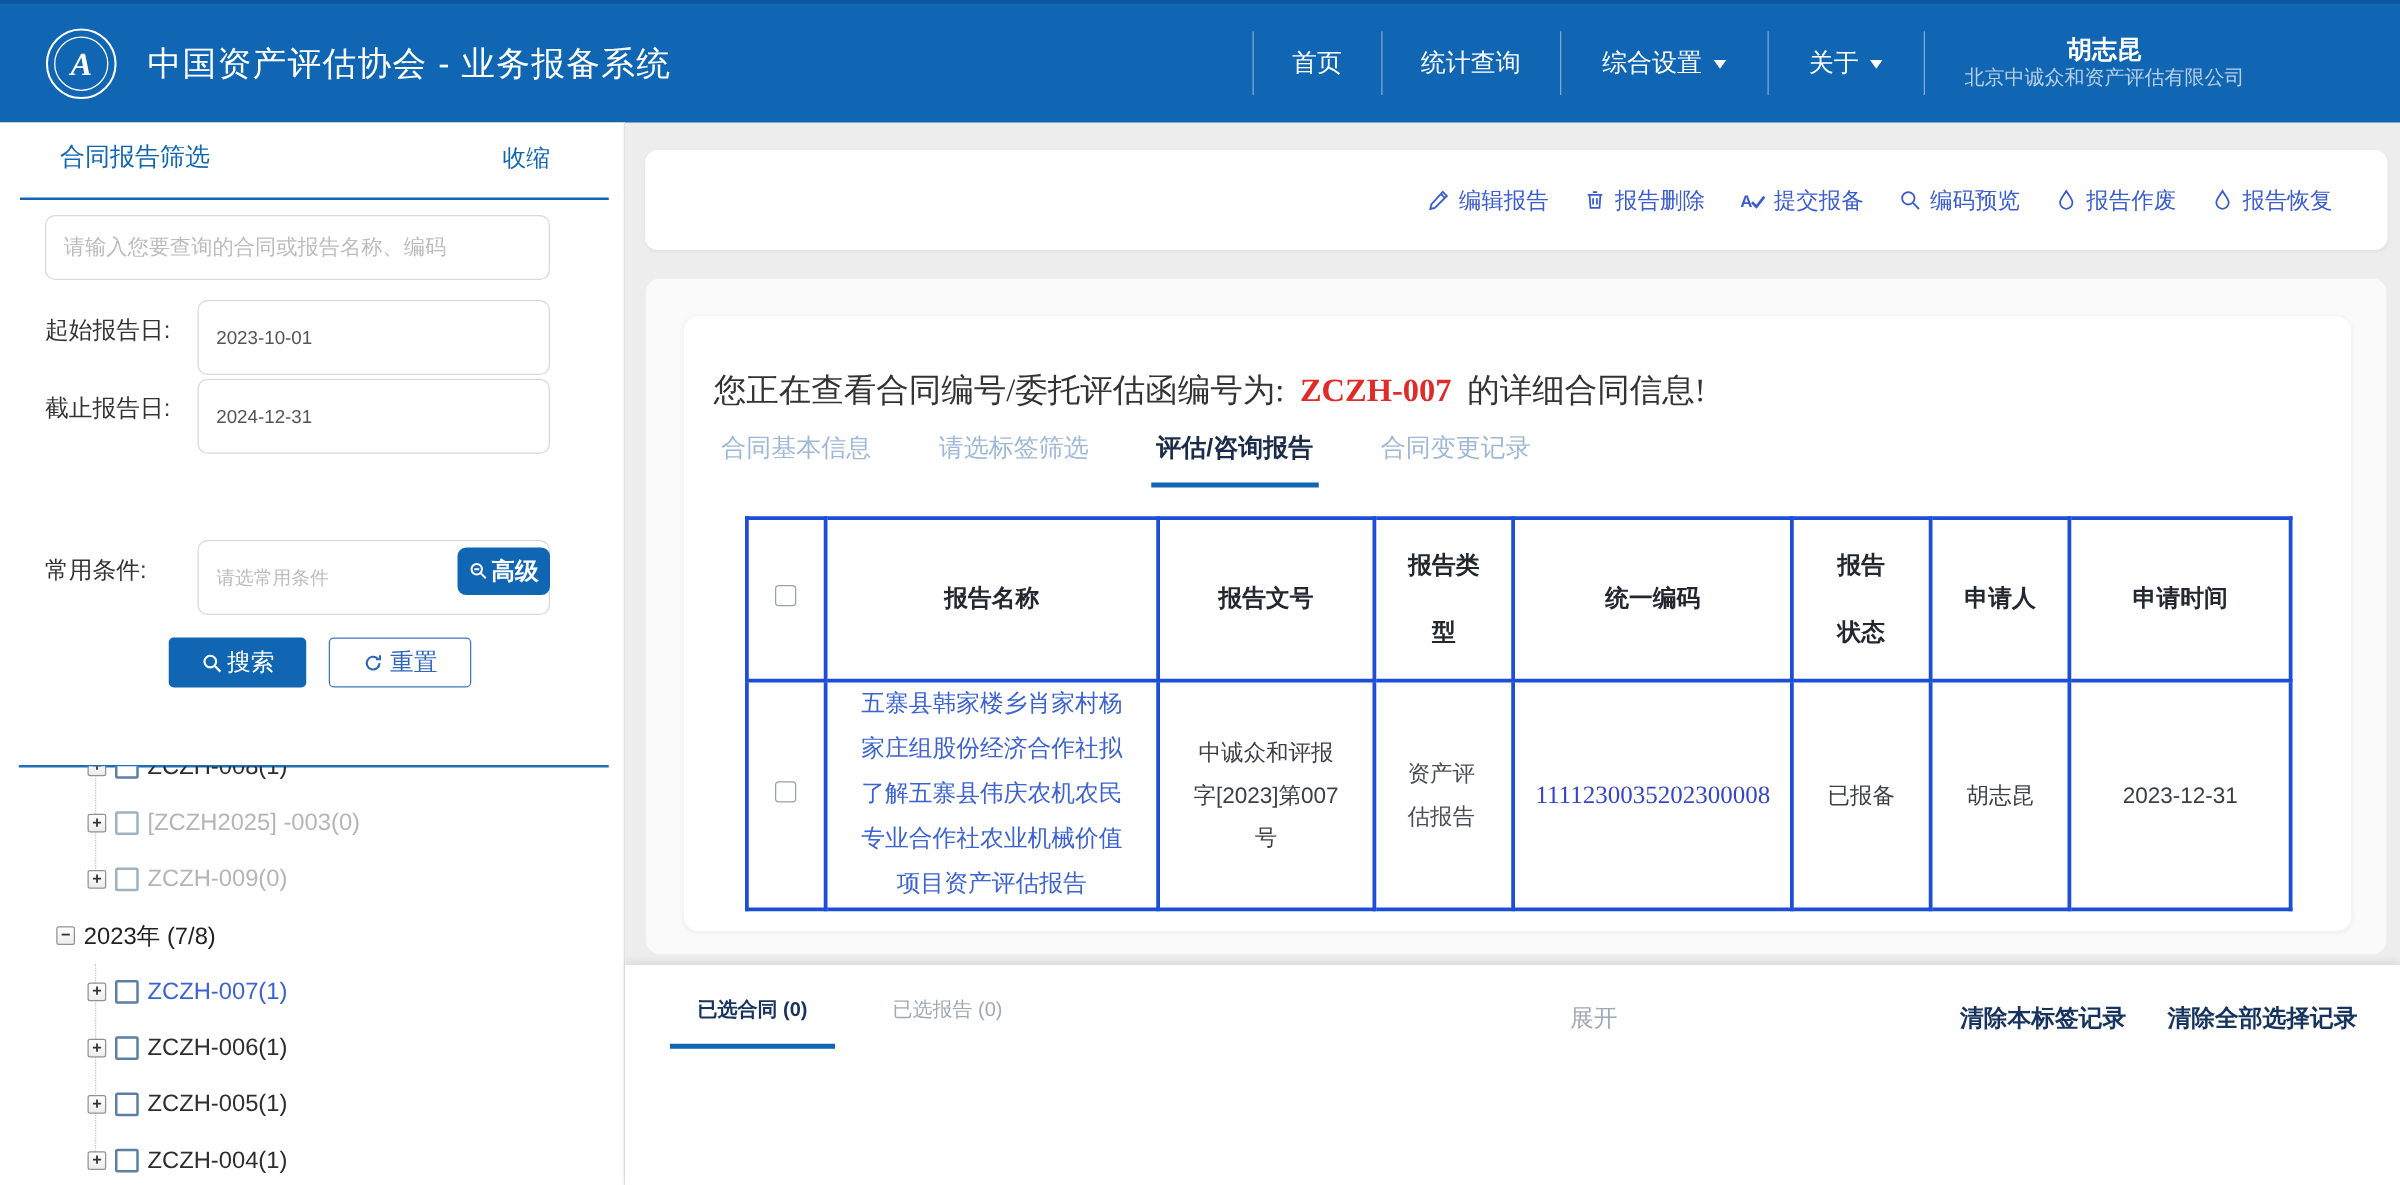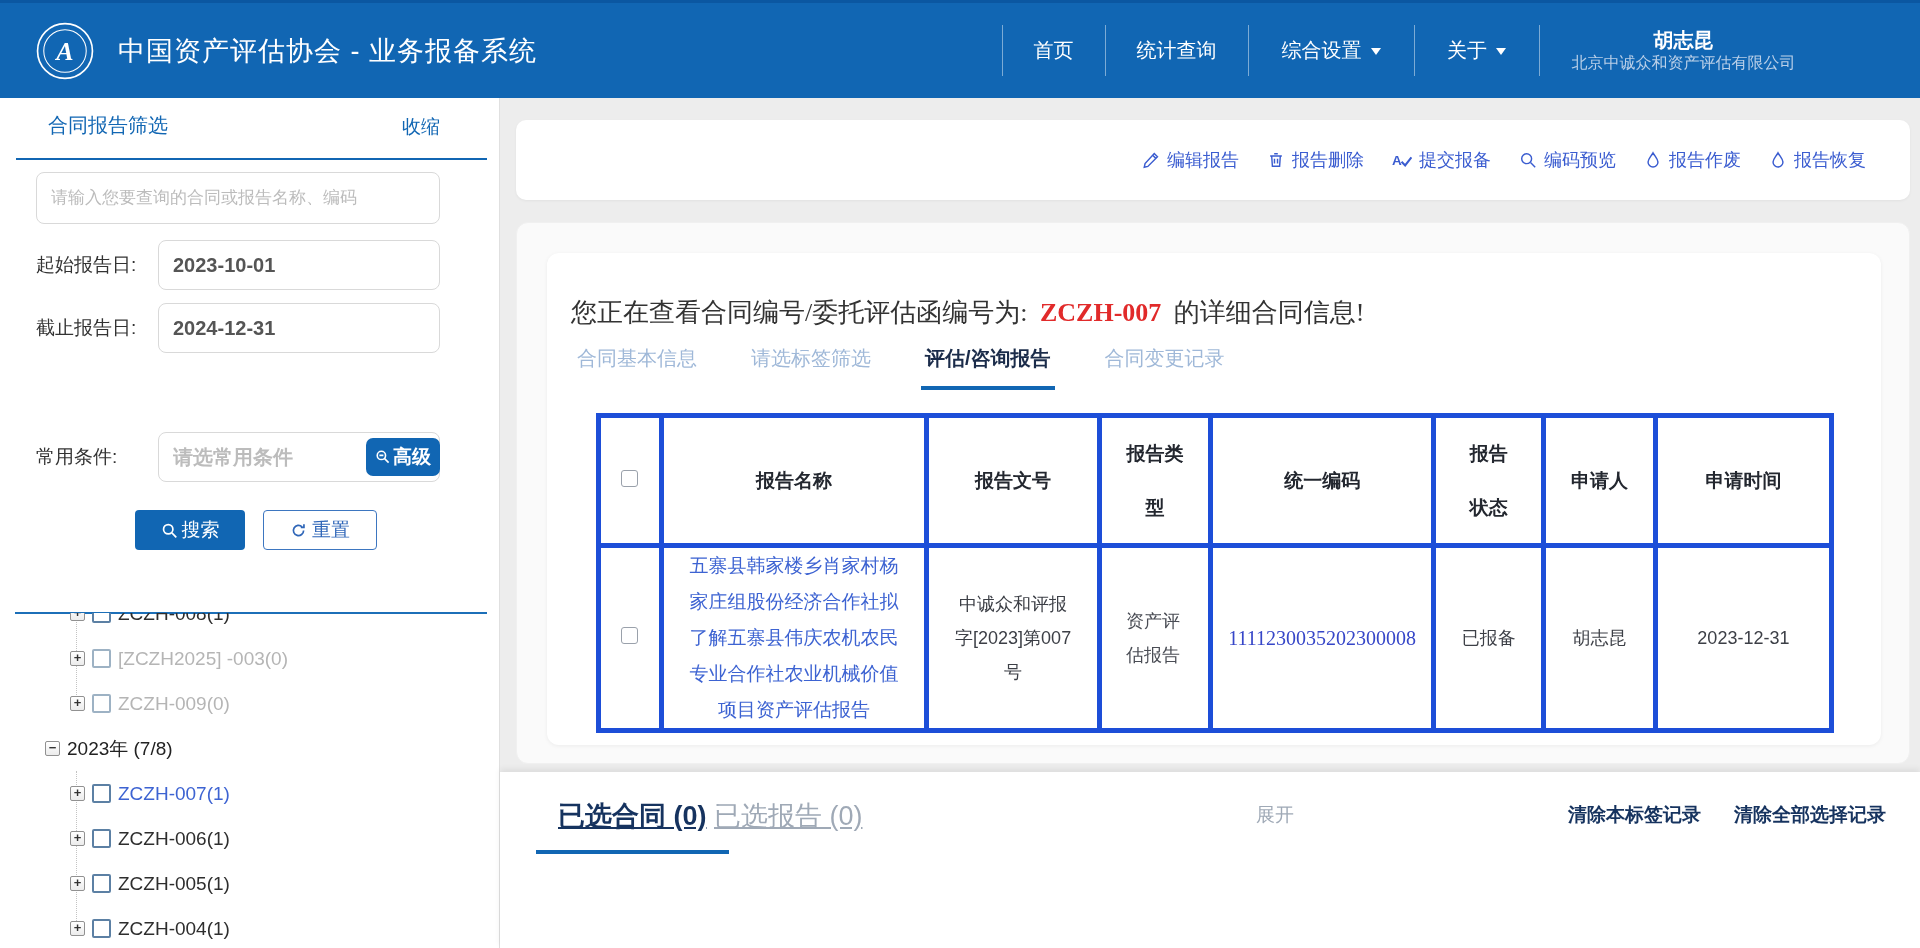--- a/index.html
+++ b/index.html
@@ -39,21 +39,21 @@
   .collapse-link{ position:absolute; right:59px; top:16px; font-size:19px; color:#1166b3; cursor:pointer; }
   .title-rule{ position:absolute; left:16px; top:60px; width:471px; height:2px; background:#1166b3; }
   .sidebar input{
     font-size:17px; color:#555; outline:none;
     border:1px solid #d9d9d9; border-radius:8px; background:#fff; padding:0 14px;
   }
   .sidebar input::placeholder{ color:#bcbcbc; }
   .kw-input{ position:absolute; left:36px; top:74px; width:404px; height:52px; }
   .form-row{ position:absolute; left:36px; width:404px; height:50px; }
   .form-row label{ position:absolute; left:0; top:0; line-height:50px; font-size:19px; color:#333; }
-  .form-row input{ position:absolute; left:122px; top:0; width:282px; height:50px; font-size:20px;font-weight:bold; }
+  .form-row input{ position:absolute; left:122px; top:0; width:282px; height:60px; font-size:15px; }
   .r1{ top:142px; } .r2{ top:205px; } .r3{ top:268px; } .r4{ top:334px; }
   .r3 input{ background:#e9ecef; border-color:#e9ecef; }
   .r3 input::placeholder{ color:#a8b0b8; }
   .btn-advanced{
     position:absolute; left:366px; top:340px; width:74px; height:38px;
     background:#1166b3; color:#fff; border:none; border-radius:7px;
     font-size:19px; font-weight:bold; display:flex; align-items:center; justify-content:center; gap:2px; cursor:pointer;
   }
   .btn-search{
     position:absolute; left:135px; top:412px; width:110px; height:40px;
@@ -101,37 +101,37 @@
   .inner-card{
     position:absolute; left:30px; top:30px; width:1334px; height:492px;
     background:#fff; border-radius:12px; box-shadow:0 1px 4px rgba(0,0,0,.06);
   }
   .heading{ position:absolute; left:24px; top:42px; font-size:26px; color:#333;font-family:Liberation Serif, serif; }
   .heading .code{ color:#e12a2a; font-weight:bold; padding:0 6px; }
   .tabs{ position:absolute; left:26px; top:92px; display:flex; gap:46px; }
   .tab{ font-size:20px; color:#9fb8d8; padding:0 4px 14px; cursor:pointer; }
   .tab.active{ color:#1b2c4a; font-weight:bold; border-bottom:4px solid #1166b3; }
   table.rpt{ position:absolute; left:49px; top:160px; width:1238px; border-collapse:collapse; background:#fff; }
-  table.rpt th, table.rpt td{ border:5px solid #1d4ed8; text-align:center; vertical-align:middle; }
+  table.rpt th, table.rpt td{ border:3px solid #1d4ed8; text-align:center; vertical-align:middle; }
   table.rpt th{ height:130px; font-size:19px; font-weight:bold; color:#23272f; }
   table.rpt th span{ display:inline-block; line-height:2.8; }
   table.rpt td{ height:180px; font-size:18px; color:#3c3f46; }
   th span.w3{ max-width:60px; } th span.w2{ max-width:42px; }
   td.c-name{ text-align:left; padding:0 23px; }
   .name-link{ color:#3d63d2; font-size:19px; line-height:36px; cursor:pointer; }
   td.c-doc{ text-align:left; padding:0 24px; line-height:34px; color:#4a4d55; }
   td.c-type span{ display:inline-block; max-width:58px; text-align:left; line-height:34px; color:#4a4d55; }
   .code-link{ font-family:"Liberation Serif","DejaVu Serif",serif; font-size:20px; color:#3646c8; cursor:pointer; }
   .tcbx{ width:17px; height:17px; border:1.5px solid #9aa1ab; border-radius:3px; background:#fff; display:inline-block; }
   
   .bottom-bar{
     position:absolute; left:500px; top:772px; right:0; bottom:0; background:#fff;
     box-shadow:0 -3px 6px rgba(0,0,0,.07);
   }
-  .btab{ position:absolute; top:26px; font-size:27px; color:#9fa9b6; padding:0 22px 16px; cursor:pointer;text-decoration:underline; }
+  .btab{ position:absolute; top:26px; font-size:16px; color:#9fa9b6; padding:0 22px 16px; cursor:pointer; }
   .btab.active{ color:#16335f; font-weight:bold; border-bottom:4px solid #1166b3; }
   .btab1{ left:36px; } .btab2{ left:192px; }
   .expand-lbl{ position:absolute; left:756px; top:30px; font-size:19px; color:#9fa9b6; cursor:pointer; }
   .clear-links{ position:absolute; right:34px; top:30px; display:flex; gap:33px; }
   .clear-links a{ font-size:19px; font-weight:bold; color:#16335f; cursor:pointer; }
 </style>
 </head>
 <body>
 
 <header class="app-header">

